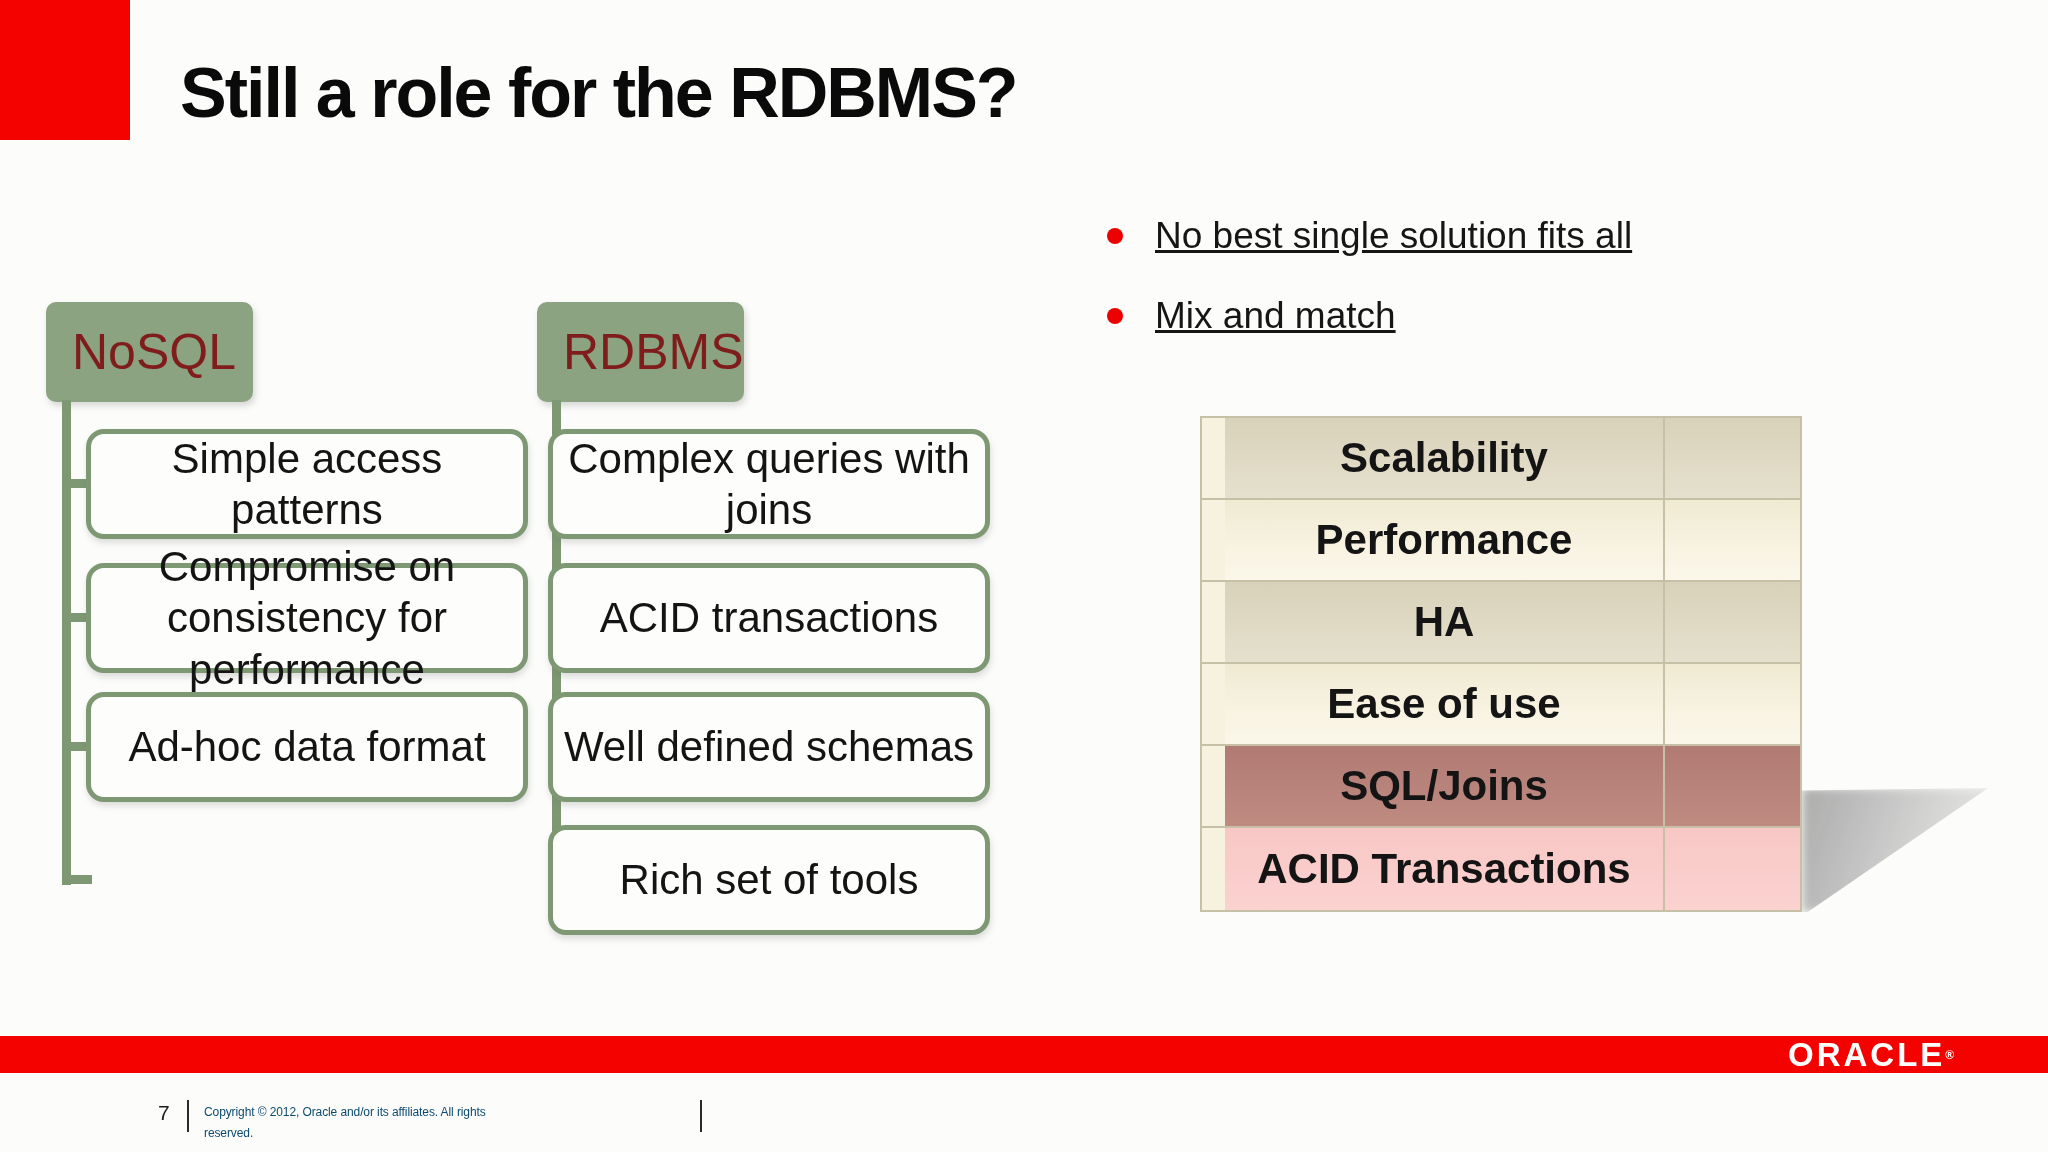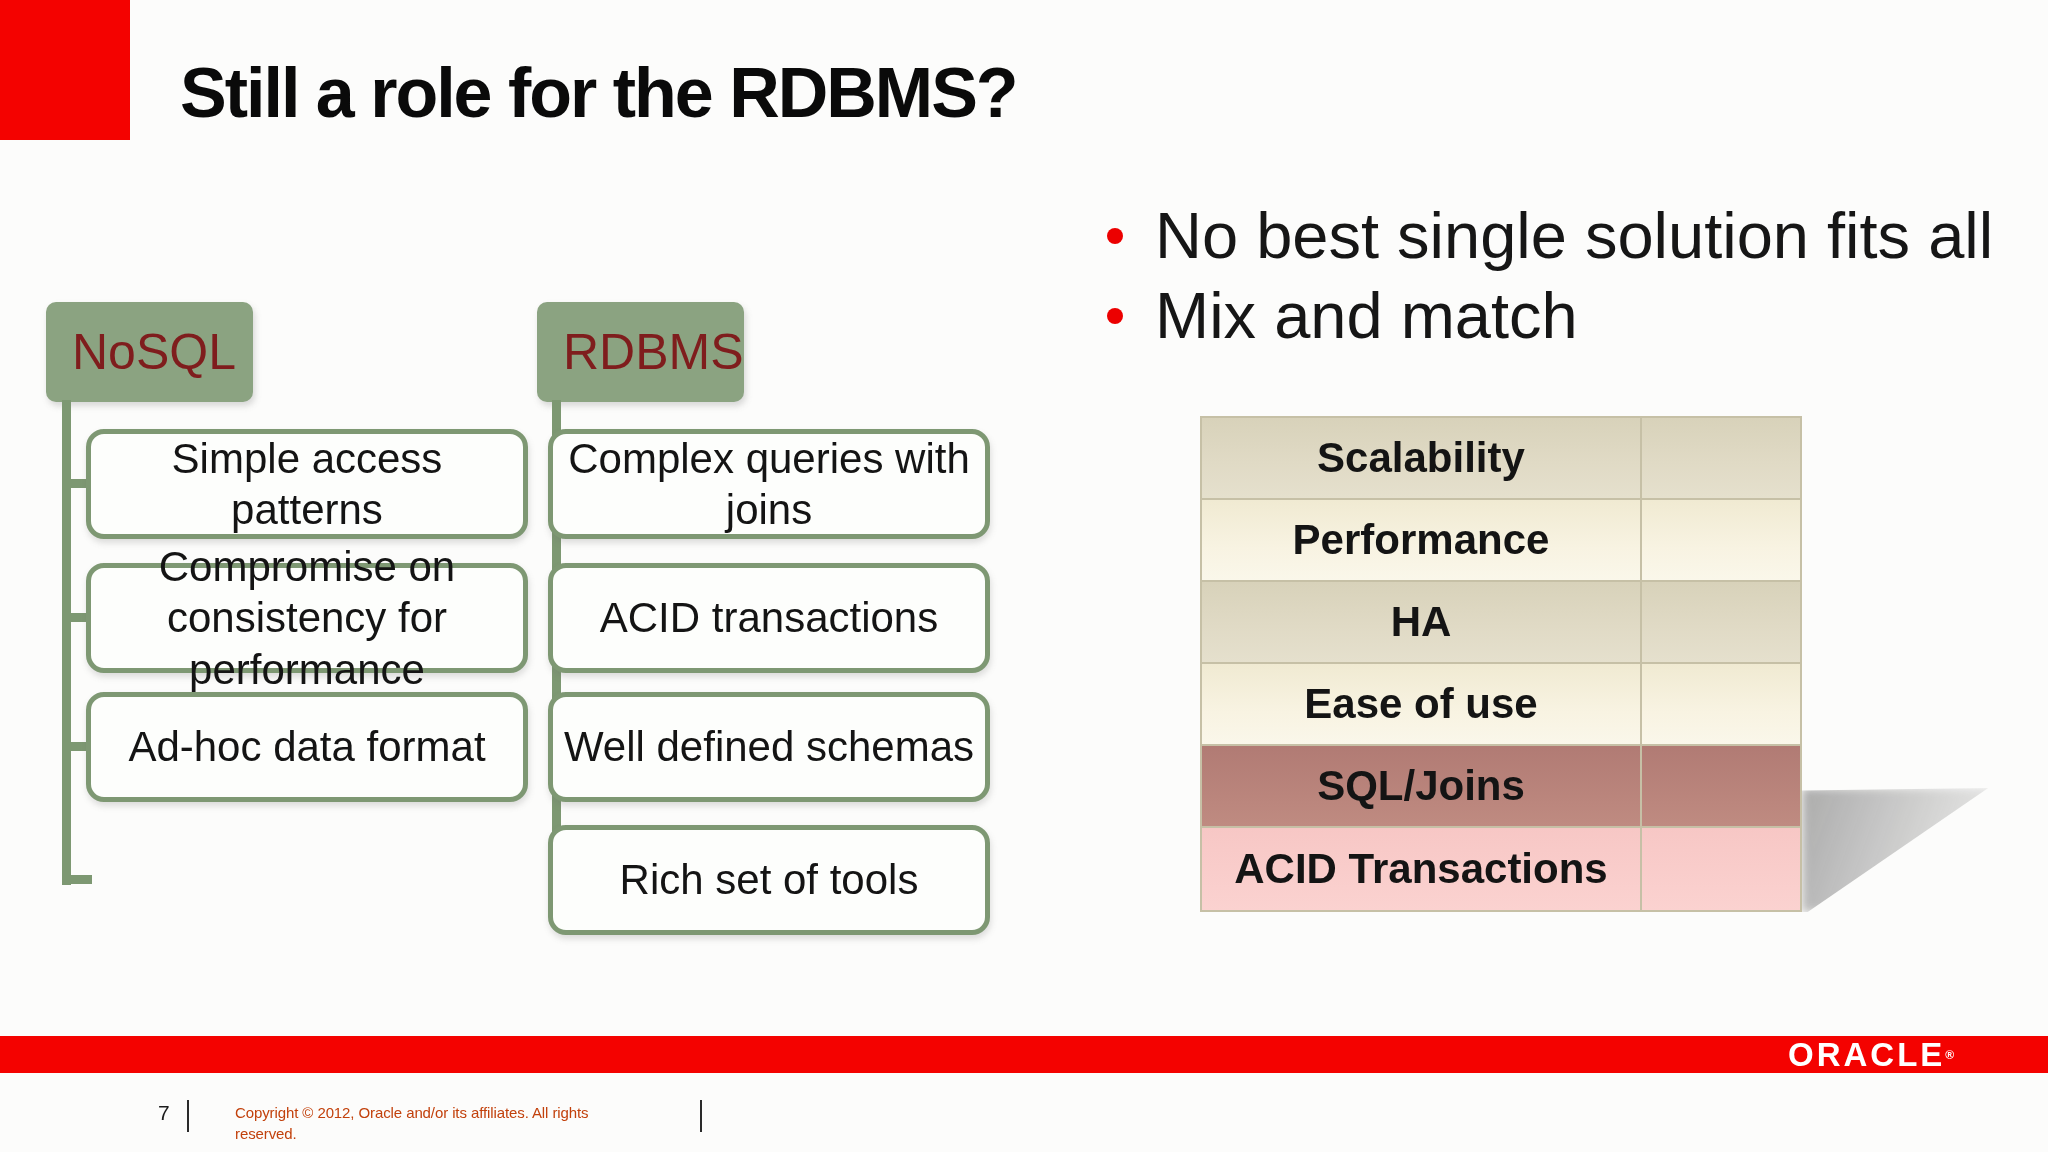--- a/index.html
+++ b/index.html
@@ -17,21 +17,21 @@
     position:absolute; left:180px; top:58px; margin:0;
     font-size:70px; font-weight:bold; letter-spacing:-2px; color:#0a0a0a;
     line-height:1; white-space:nowrap;
   }
 
   
   .bullet-row { position:absolute; left:1107px; display:flex; align-items:center; }
   .bullet-row.b1 { top:206px; }
   .bullet-row.b2 { top:286px; }
   .bullet-dot { width:16px; height:16px; border-radius:50%; background:#ec0000; flex:0 0 auto; }
-  .bullet-text { margin-left:32px; font-size:65px; color:#161616; line-height:60px; white-space:nowrap; }
+  .bullet-text { margin-left:32px; font-size:37px; color:#161616; line-height:60px; white-space:nowrap;text-decoration:underline; }
 
   
   .dg-header {
     position:absolute; top:302px; width:207px; height:100px; box-sizing:border-box;
     background:#8ba381; border-radius:10px; color:#7f1d1d;
     font-size:50px; display:flex; align-items:center; padding-left:26px;
     box-shadow:2px 4px 6px rgba(110,110,110,0.25);
   }
   .dg-header.c1 { left:46px; }
   .dg-header.c2 { left:537px; }
@@ -57,21 +57,21 @@
   .cmp-table {
     position:absolute; left:1200px; top:416px; width:602px;
     border:2px solid #c6c0a6; box-sizing:border-box;
     background:#f7f2df;
   }
   .cmp-row { display:flex; height:82px; border-bottom:2px solid #c6c0a6; box-sizing:border-box; }
   .cmp-row:last-child { border-bottom:none; }
   .cmp-cell-label {
     width:440px; box-sizing:border-box; border-right:2px solid #c6c0a6;
     display:flex; align-items:center; justify-content:center;
-    font-size:42px; font-weight:bold; color:#141414; white-space:nowrap;
+    font-size:42px; font-weight:bold; color:#141414; white-space:nowrap;margin-left:23px;
   }
   .cmp-cell-value { flex:1; }
   .tone-tan   { background:linear-gradient(180deg,#d8d2ba 0%,#e0dac5 55%,#e5e0cd 100%); }
   .tone-cream { background:linear-gradient(180deg,#f0ead2 0%,#f8f3e2 60%,#faf7ea 100%); }
   .tone-rose  { background:linear-gradient(180deg,#b17b74 0%,#bb867d 70%,#bf8b81 100%); }
   .tone-pink  { background:linear-gradient(180deg,#f7c7c5 0%,#fbd2d0 100%); }
 
   
   .table-shadow {
     position:absolute; left:1802px; top:788px; width:190px; height:124px;
@@ -85,21 +85,21 @@
   .oracle-logo {
     position:absolute; left:1788px; top:1039px; height:32px;
     color:#ffffff; font-size:33px; font-weight:bold; letter-spacing:3px; line-height:32px;
     white-space:nowrap;
   }
   .oracle-reg { font-size:12px; vertical-align:top; letter-spacing:0; }
   .page-num { position:absolute; left:158px; top:1101px; font-size:21px; color:#1c1c1c; }
   .footer-sep { position:absolute; width:2px; height:32px; background:#2a2a2a; top:1100px; }
   .sep1 { left:187px; }
   .sep2 { left:700px; }
-  .copyright { position:absolute; left:204px; top:1102px; width:450px; font-size:15px; line-height:21px; color:#c2410c; letter-spacing:-0.1px;margin-left:31px; }
+  .copyright { position:absolute; left:204px; top:1102px; width:450px; font-size:12px; line-height:21px; color:#0c4a6e; letter-spacing:-0.1px; }
 </style>
 </head>
 <body>
 
 <div class="slide">
 
   <div class="corner-red"></div>
 
   <h1 class="title">Still a role for the RDBMS?</h1>
 

